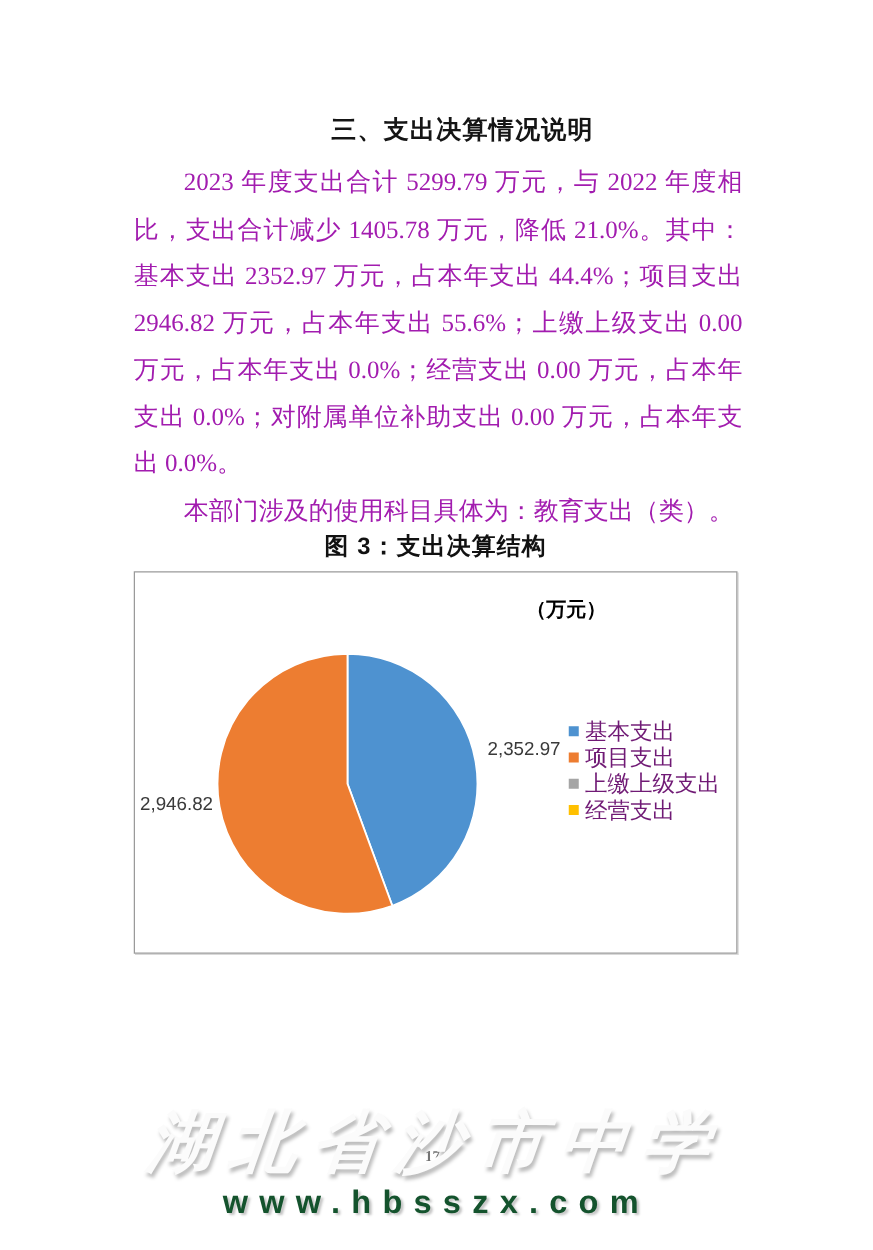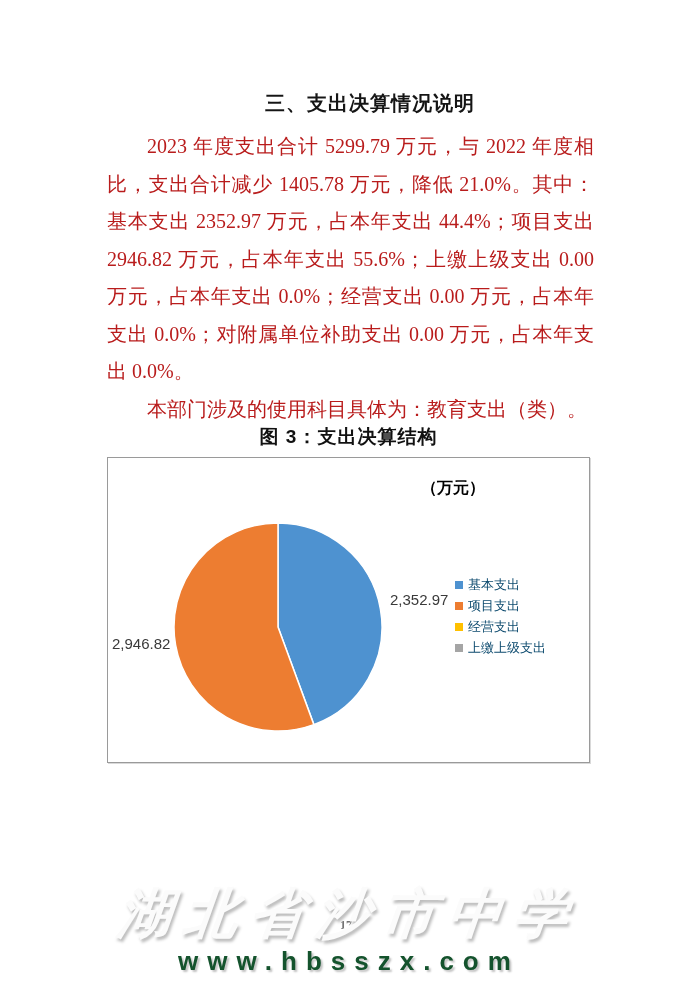--- a/index.html
+++ b/index.html
@@ -29,21 +29,21 @@
   .doc-body {
     position: absolute;
     top: 128px; left: 107px; width: 487px;
   }
   .doc-body p {
     font-size: 20px;
     line-height: 37.5px;
     text-align: justify;
     text-justify: inter-ideograph;
     text-indent: 2em;
-    color: #b91c1c;
+    color: #a21caf;
   }
   .fig-caption {
     position: absolute;
     top: 424px; left: 107px; width: 483px;
     text-align: center;
     font-family: "Liberation Sans", "DejaVu Sans", sans-serif;
     font-weight: bold;
     font-size: 19px;
     color: #111;
     letter-spacing: 1px;
@@ -93,22 +93,22 @@
     white-space: nowrap;
   }
   .legend-marker {
     display: inline-block;
     width: 8px; height: 8px;
     margin-right: 5px;
     flex: 0 0 8px;
   }
   .legend-label {
     font-family: Liberation Mono, monospace;
-    font-size: 13px;
-    color: #0c4a6e;
+    font-size: 18px;
+    color: #701a75;
   }
   
   .page-num {
     position: absolute;
     top: 918px; left: 340px;
     font-family: "Liberation Serif", serif;
     font-weight: bold;
     font-size: 12px;
     color: #737373;
     z-index: 1;
@@ -169,26 +169,26 @@
     <div class="legend" id="legend">
         <div class="legend-item">
           <span class="legend-marker" style="background: rgb(78, 146, 208);"></span>
           <span class="legend-label">基本支出</span>
         </div>
         <div class="legend-item">
           <span class="legend-marker" style="background: rgb(237, 125, 49);"></span>
           <span class="legend-label">项目支出</span>
         </div>
         <div class="legend-item">
+          <span class="legend-marker" style="background: rgb(165, 165, 165);"></span>
+          <span class="legend-label">上缴上级支出</span>
+        </div>
+        <div class="legend-item">
           <span class="legend-marker" style="background: rgb(255, 192, 0);"></span>
           <span class="legend-label">经营支出</span>
-        </div>
-        <div class="legend-item">
-          <span class="legend-marker" style="background: rgb(165, 165, 165);"></span>
-          <span class="legend-label">上缴上级支出</span>
         </div>
       </div>
   </div>
 
   <div class="page-num">17</div>
 
   <div class="watermark">
     <div class="watermark-title">湖北省沙市中学</div>
     <div class="watermark-url">www.hbsszx.com</div>
   </div>

